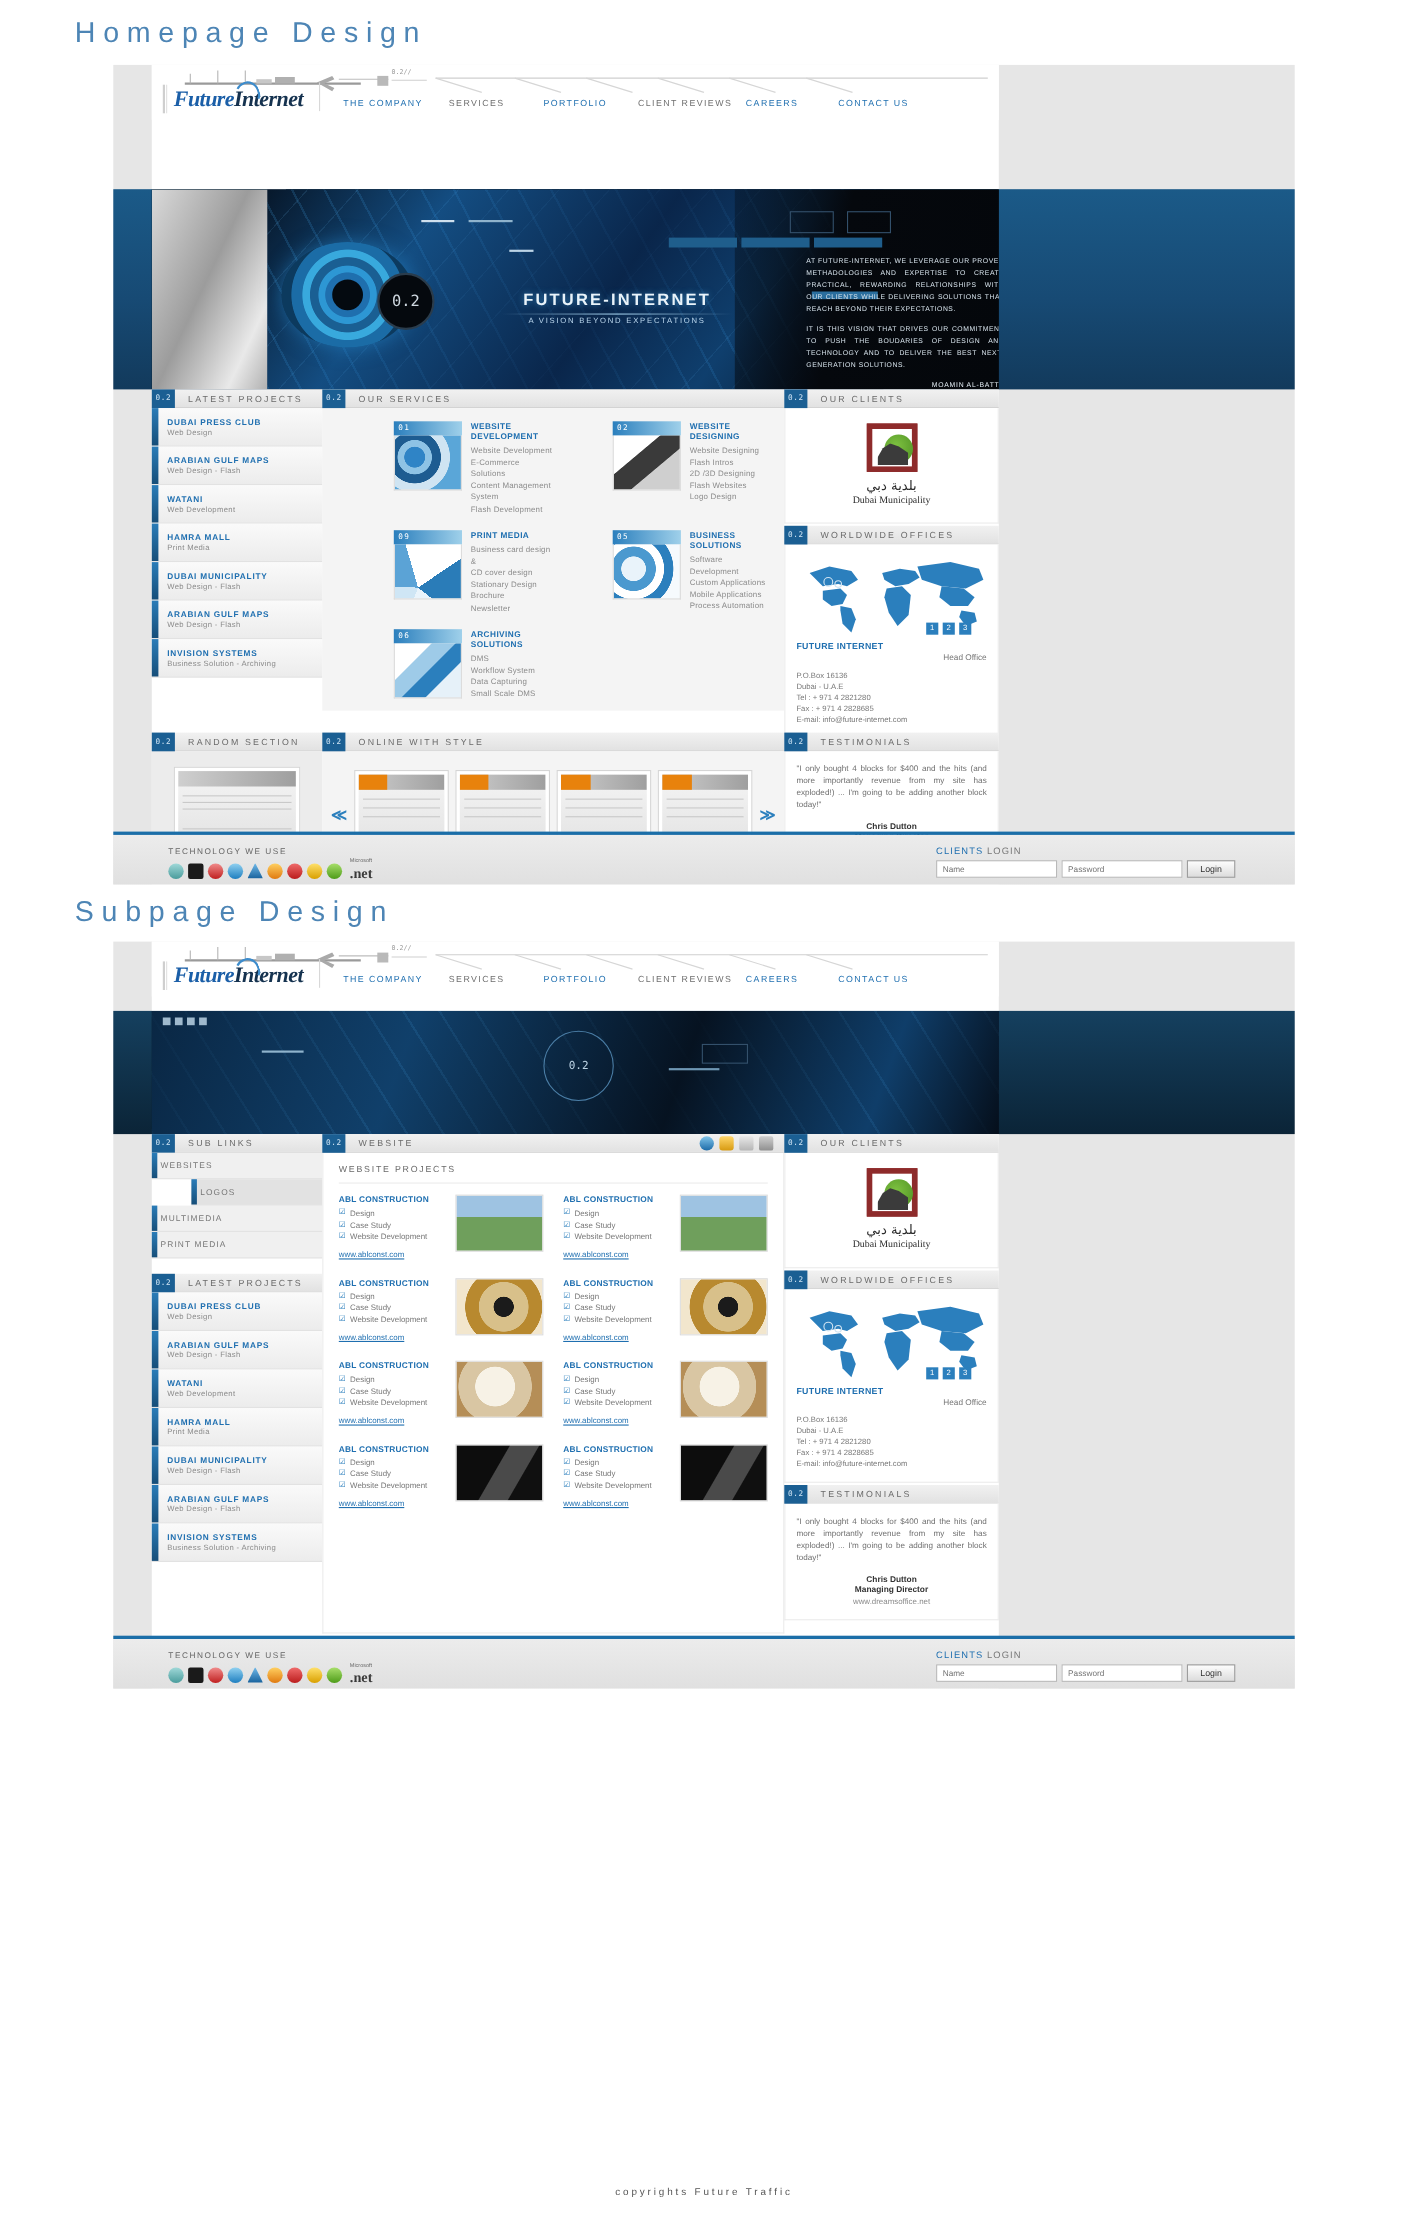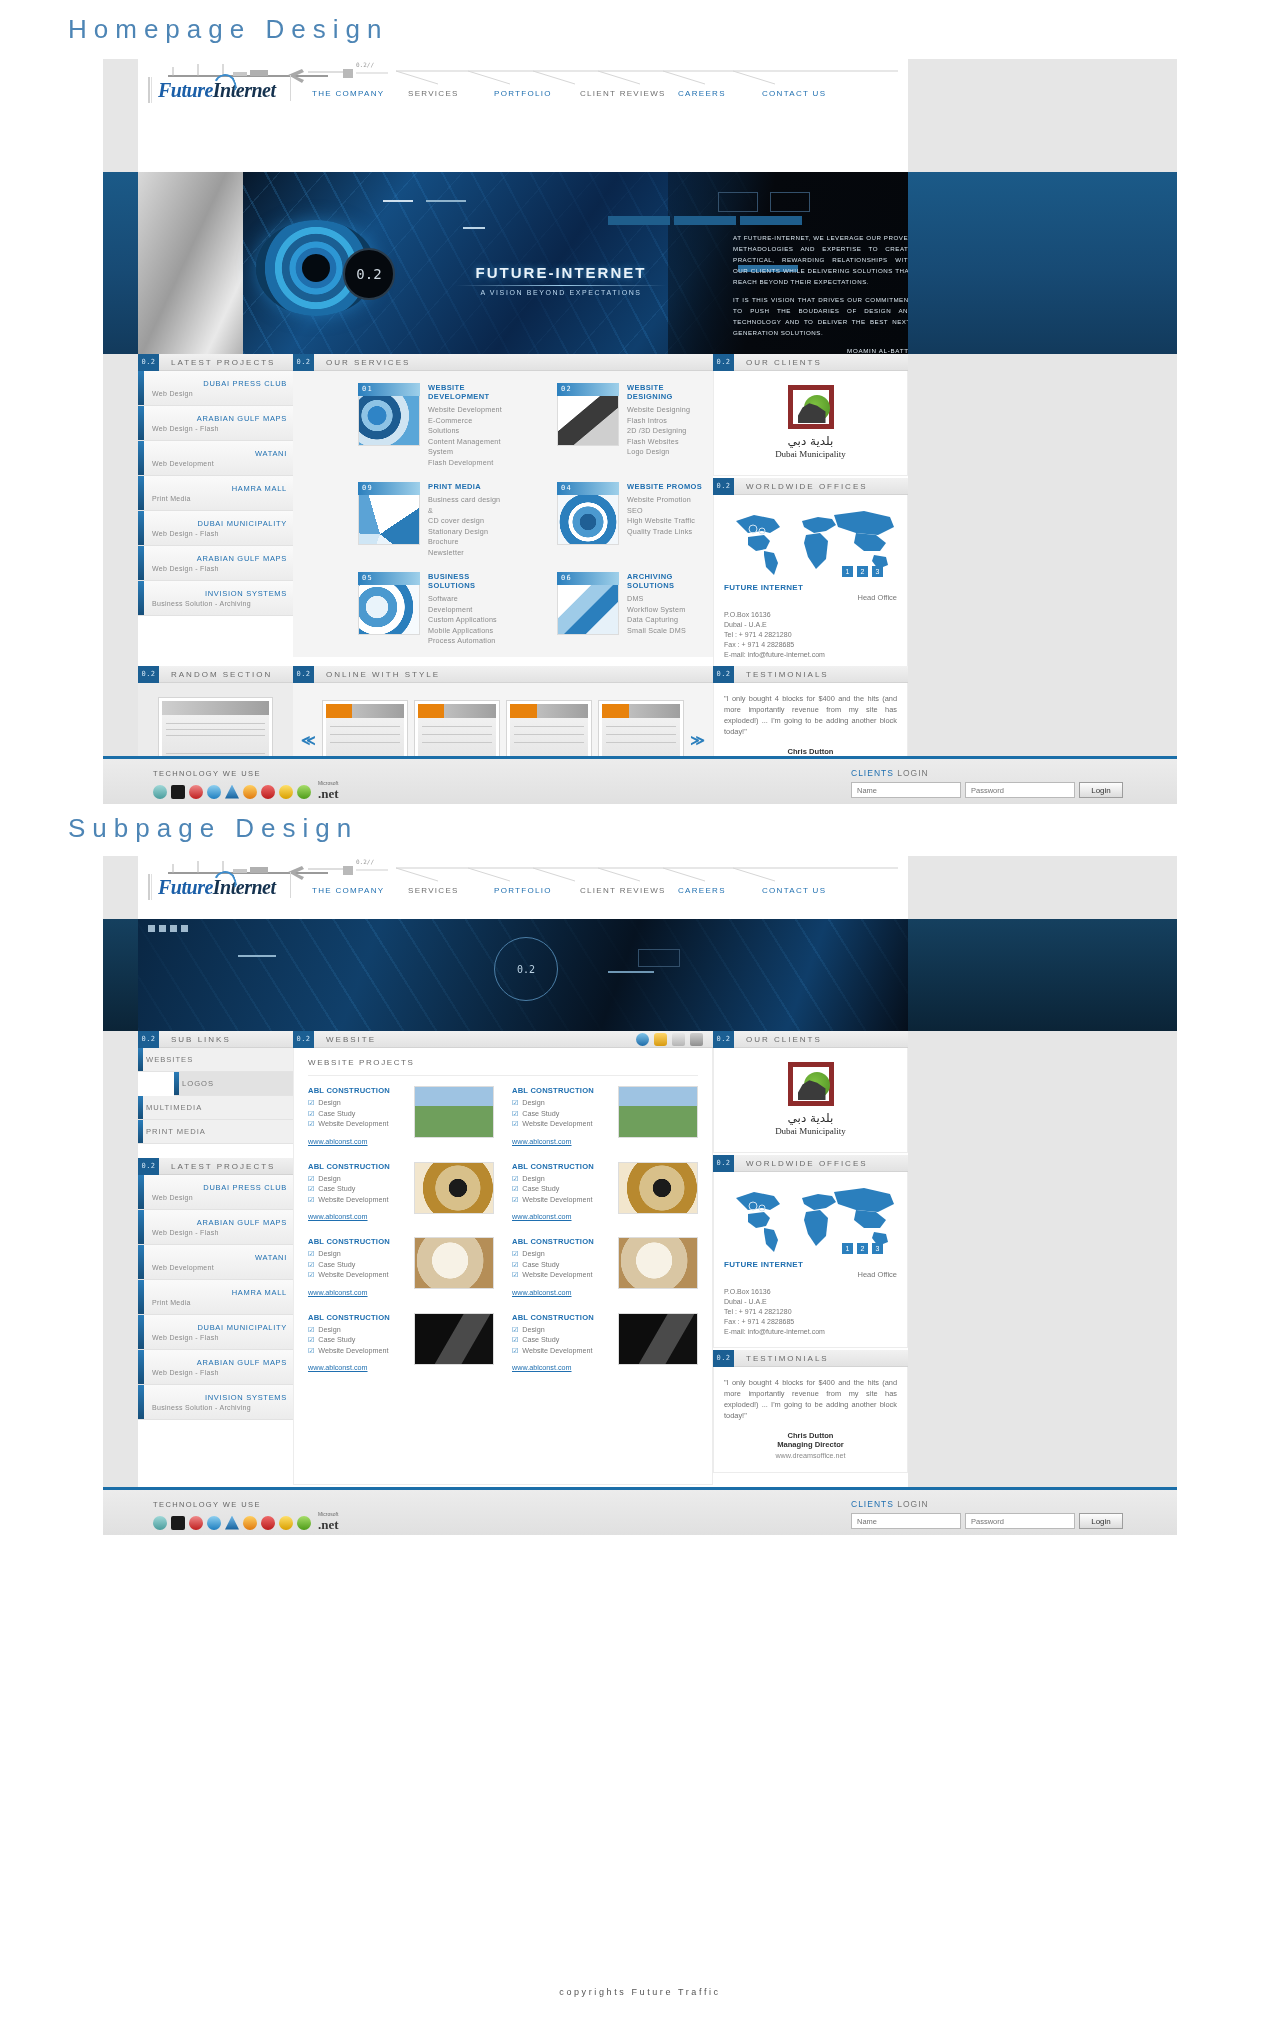--- a/index.html
+++ b/index.html
@@ -211,21 +211,21 @@
   .proj-item {
     position: relative; padding: 8px 6px 8px 14px;
     border-bottom: 1px solid #e2e2e2;
     background: linear-gradient(180deg,#fafafa,#ececec);
     cursor: pointer;
   }
   .proj-item::before {
     content:""; position:absolute; left:0; top:0; width:6px; height:100%;
     background: linear-gradient(180deg,#2a7cb8,#164e79);
   }
-  .proj-item .nm { color:#1f6fb0; font-size:7.5px; letter-spacing:.7px; font-weight:normal;text-align:right; }
+  .proj-item .nm { color:#1f6fb0; font-size:7.5px; letter-spacing:.7px; font-weight:bold; }
   .proj-item .sb { color:#8a8a8a; font-size:7px; letter-spacing:.3px; margin-top:2px; }
 
   
   .svc-grid {
     background:#f4f4f4; padding: 12px 10px 10px 28px;
     display: grid; grid-template-columns: 1fr 1fr; gap: 14px 16px;
   }
   .svc { display: flex; gap: 8px; padding-left: 37px; }
   .svc-thumb { width: 62px; flex: 0 0 62px; }
   .svc-num {
@@ -554,33 +554,20 @@
           <div class="svc-txt">
             <div class="svc-title">PRINT MEDIA</div>
             <div class="svc-line">Business card design &amp;</div>
             <div class="svc-line">CD cover design</div>
             <div class="svc-line">Stationary Design</div>
             <div class="svc-line">Brochure</div>
             <div class="svc-line">Newsletter</div>
           </div>
         </div>
 
-        <div class="svc">
-          <div class="svc-thumb">
-            <div class="svc-num">04</div>
-            <div class="svc-img img-cog"></div>
-          </div>
-          <div class="svc-txt">
-            <div class="svc-title">WEBSITE PROMOS</div>
-            <div class="svc-line">Website Promotion</div>
-            <div class="svc-line">SEO</div>
-            <div class="svc-line">High Website Traffic</div>
-            <div class="svc-line">Quality Trade Links</div>
-          </div>
-        </div>
 
         <div class="svc">
           <div class="svc-thumb">
             <div class="svc-num">05</div>
             <div class="svc-img img-spheres"></div>
           </div>
           <div class="svc-txt">
             <div class="svc-title">BUSINESS SOLUTIONS</div>
             <div class="svc-line">Software Development</div>
             <div class="svc-line">Custom Applications</div>

